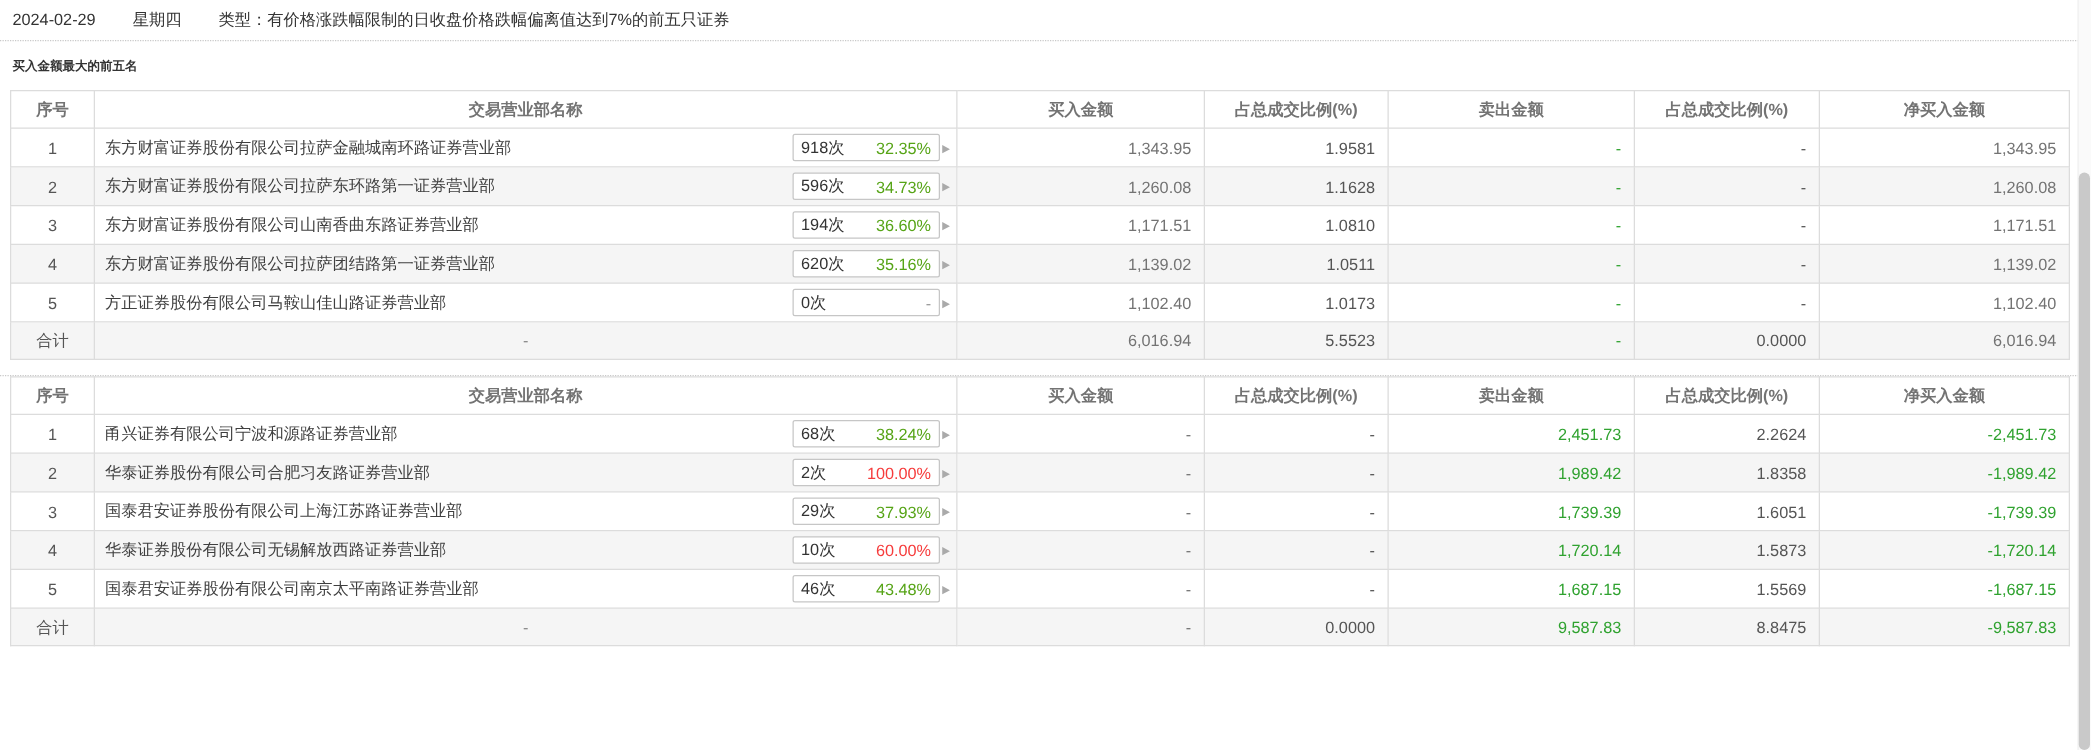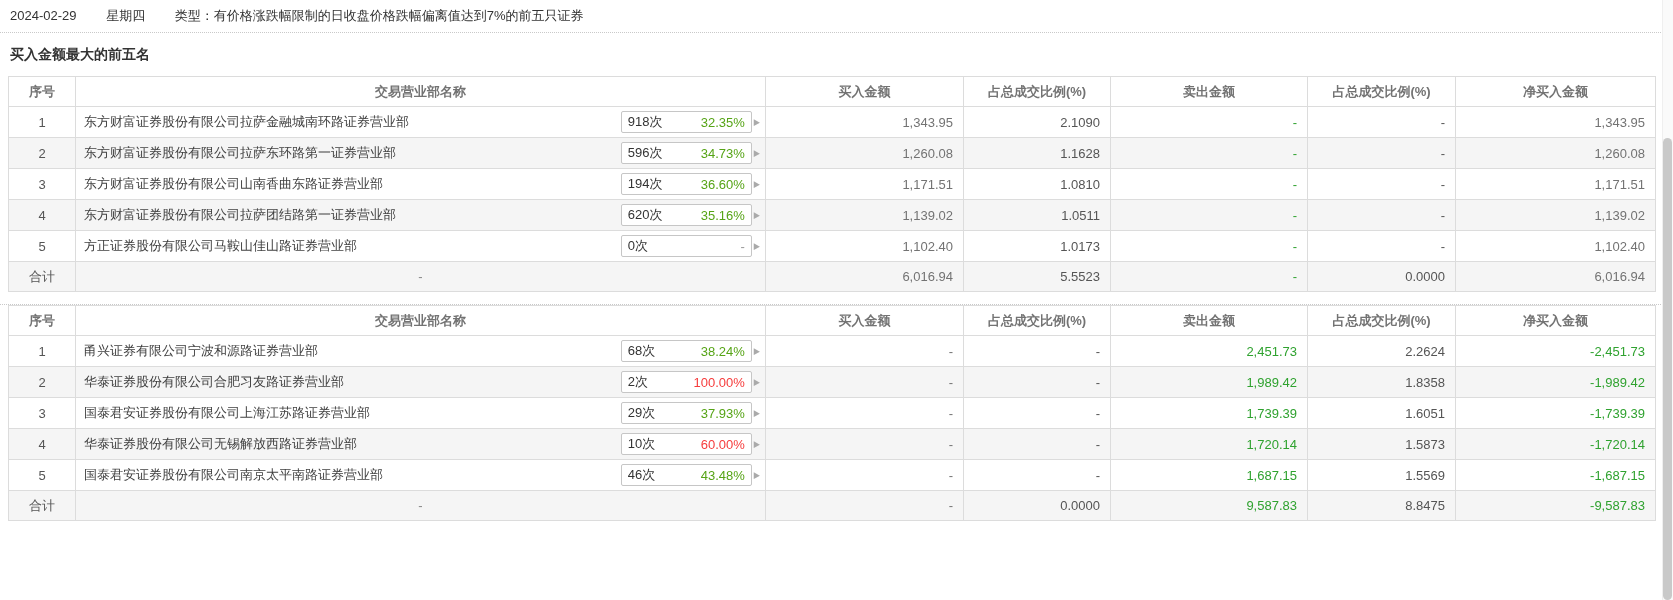--- a/index.html
+++ b/index.html
@@ -5,32 +5,32 @@
   * { box-sizing: border-box; margin: 0; padding: 0; }
   html,body { width: 1673px; height: 600px; }
   body {
     overflow: hidden; background: #fff; position: relative;
     font-family: "Liberation Sans", "DejaVu Sans", sans-serif;
     color: #404040; font-size: 13px;
   }
   .topbar { height: 33px; line-height: 32px; padding-left: 10px;
     border-bottom: 1px dotted #c9c9c9; color: #333; font-size: 13px; }
   .topbar .tb-item { margin-right: 26px; display: inline-block; }
-  .section-title { font-size: 14px; font-weight: bold; color: #333; margin: 13px 0 12px 10px; }
+  .section-title { font-size: 10px; font-weight: bold; color: #333; margin: 13px 0 12px 10px; }
   table { border-collapse: collapse; table-layout: fixed; width: 1647px; margin-left: 8px; font-size: 13px; }
   th, td { border: 1px solid #dcdcdc; height: 30px; padding: 0; overflow: hidden; white-space: nowrap; }
   thead th { font-weight: bold; text-align: center; color: #737373; background: #fff; }
   tbody tr:nth-child(even) { background: #f5f5f5; }
   .cell-no { text-align: center; color: #555; }
   .cell-name { padding: 0; }
   .name-inner { display: flex; align-items: center; justify-content: space-between; height: 30px; padding: 0 5px 0 8px; }
   .bname { color: #3f3f3f; }
   .badge-wrap { display: inline-flex; align-items: center; }
   .badge { display: inline-flex; justify-content: space-between; align-items: center;
-    width: 131px; height: 22px; border: 1px solid #c6c6c6; border-radius: 2px;
+    width: 118px; height: 22px; border: 1px solid #c6c6c6; border-radius: 2px;
     background: #fff; padding: 4px 6px; cursor: pointer; }
   .bcount { color: #333; }
   .barrow { color: #aaa; font-size: 8px; margin-left: 2px; transform: scaleY(1.1); }
   .num { text-align: right; padding-right: 10px; }
   .a-red   { color: #737373; }
   .a-green { color: #2fa22f; }
   .a-dark  { color: #555; }
   .v-green { color: #56a416; }
   .v-red   { color: #f63c3c; margin-left: 25px; }
   .v-muted { color: #999; }
@@ -83,21 +83,21 @@
               <span class="badge-wrap">
                 <span class="badge">
                   <span class="bcount">918次</span>
                   <span class="bpct v-green">32.35%</span>
                 </span>
                 <span class="barrow">▶</span>
               </span>
             </div>
           </td>
           <td class="num a-red">1,343.95</td>
-          <td class="num a-dark">2.1090</td>
+          <td class="num a-dark">1.9581</td>
           <td class="num a-green">-</td>
           <td class="num a-dark">-</td>
           <td class="num a-red">1,343.95</td>
         </tr>
         <tr>
           <td class="cell-no">2</td>
           <td class="cell-name">
             <div class="name-inner">
               <span class="bname">东方财富证券股份有限公司拉萨东环路第一证券营业部</span>
               <span class="badge-wrap">

